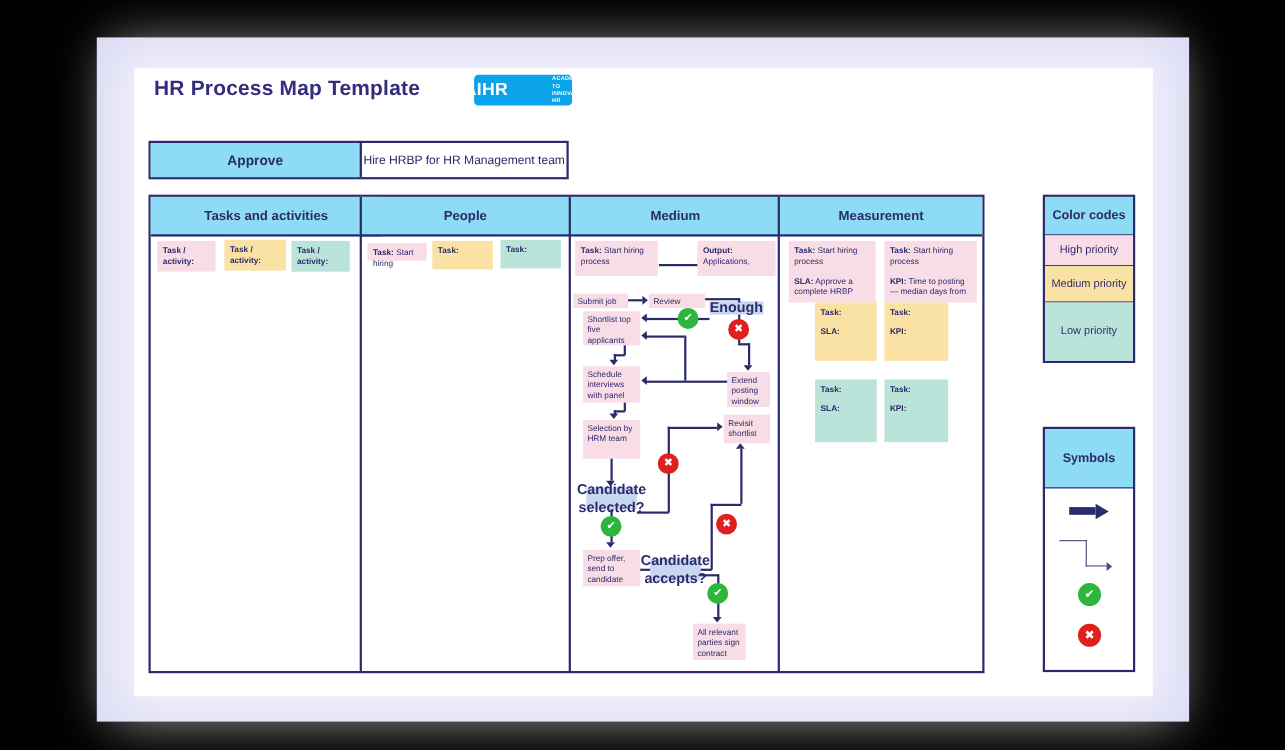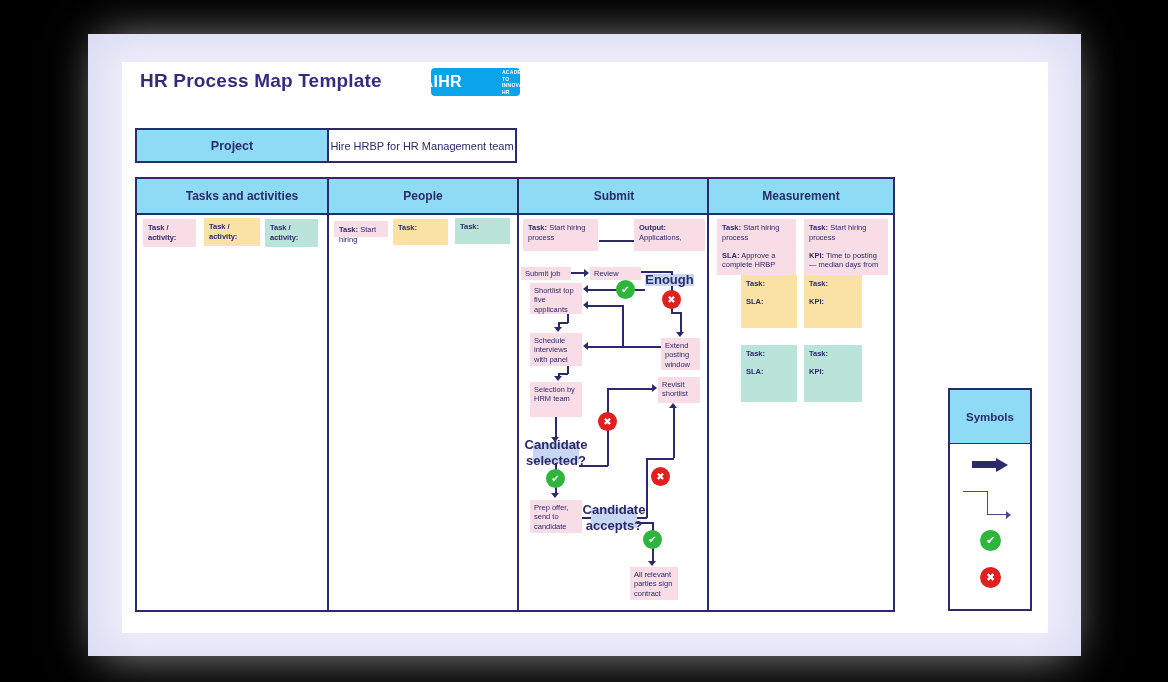--- a/index.html
+++ b/index.html
@@ -71,28 +71,28 @@
 
   <div class="abs title">HR Process Map Template</div>
 
   <div class="abs logo">
     <span class="word">AIHR</span>
     <span class="div"></span>
     <span class="tag"><span>ACADEMY TO</span><br><span>INNOVATE HR</span></span>
   </div>
 
   <div class="abs projbox">
-    <div class="pl">Project</div>
+    <div class="pl">Approve</div>
     <div class="pv">Hire HRBP for HR Management team</div>
   </div>
 
   <div class="abs maintable">
     <div class="thead" style="left:0;width:210px;">Tasks and activities</div>
     <div class="thead" style="left:190px;width:192px;">People</div>
-    <div class="thead" style="left:382px;width:190px;">Submit</div>
+    <div class="thead" style="left:382px;width:190px;">Medium</div>
     <div class="thead" style="left:572px;width:184px;">Measurement</div>
     <div class="coldiv" style="left:190px;"></div>
     <div class="coldiv" style="left:380px;"></div>
     <div class="coldiv" style="left:570px;"></div>
   </div>
 
   <div class="note pink" style="left:143px;top:219px;width:53px;height:28px;"><span class="pre">Task /
 activity:</span></div>
   <div class="note yellow" style="left:204px;top:218px;width:56px;height:28px;"><span class="pre">Task /
 activity:</span></div>
@@ -186,20 +186,26 @@
   </div>
   <div class="note teal" style="left:741px;top:345px;width:56px;height:57px;">
     <div><b>Task:</b> <span></span></div>
     <div class="mgap"><b>SLA:</b> <span></span></div>
   </div>
   <div class="note teal" style="left:804px;top:345px;width:58px;height:57px;">
     <div><b>Task:</b> <span></span></div>
     <div class="mgap"><b>KPI:</b> <span></span></div>
   </div>
 
+  <div class="panel" style="left:948px;top:177px;width:84px;height:153px;">
+    <div class="phead" style="height:35px;">Color codes</div>
+    <div class="ccrow" style="height:28px;background:#f9dde6;">High priority</div>
+    <div class="ccrow" style="height:33px;background:#fae2a4;">Medium priority</div>
+    <div class="ccrow" style="height:53px;background:#bae3da;">Low priority</div>
+  </div>
 
   <div class="panel" style="left:948px;top:388px;width:84px;height:223px;">
     <div class="phead" style="height:54px;">Symbols</div>
   </div>
   <div>
     <div class="thickarrow-body" style="left:972px;top:461px;width:24px;height:7px;"></div>
     <div class="thickarrow-head" style="left:996px;top:457.5px;"></div>
   </div>
   <div>
     <div class="hline" style="left:963px;top:491px;width:25px;height:1.3px;opacity:.85;"></div>

